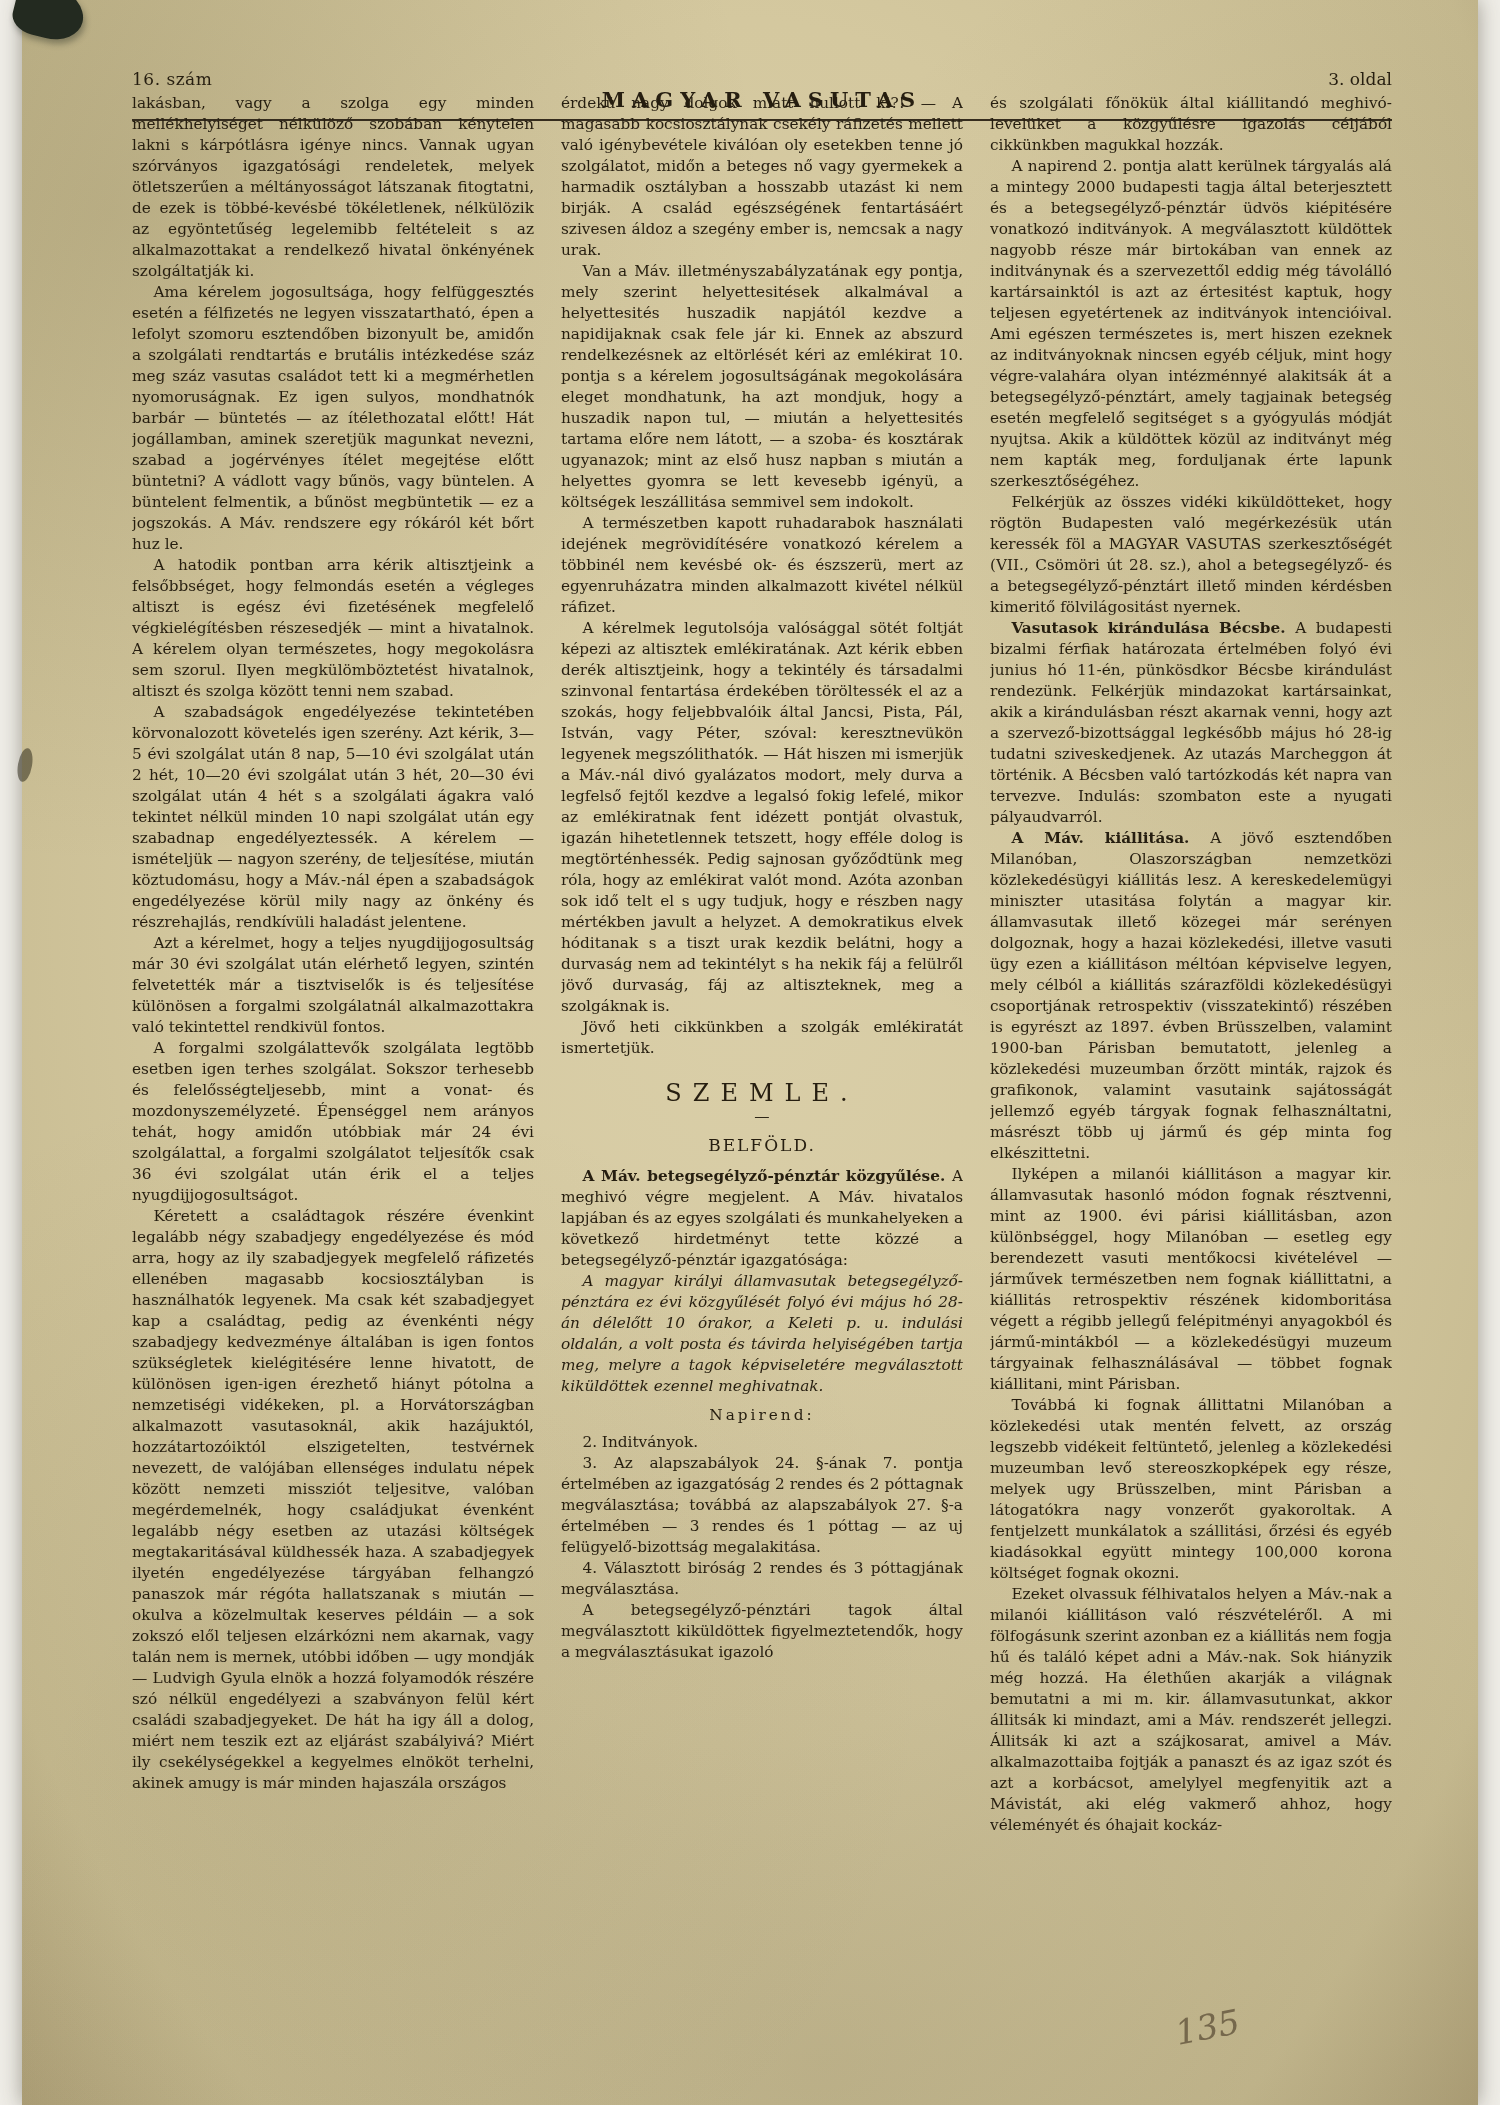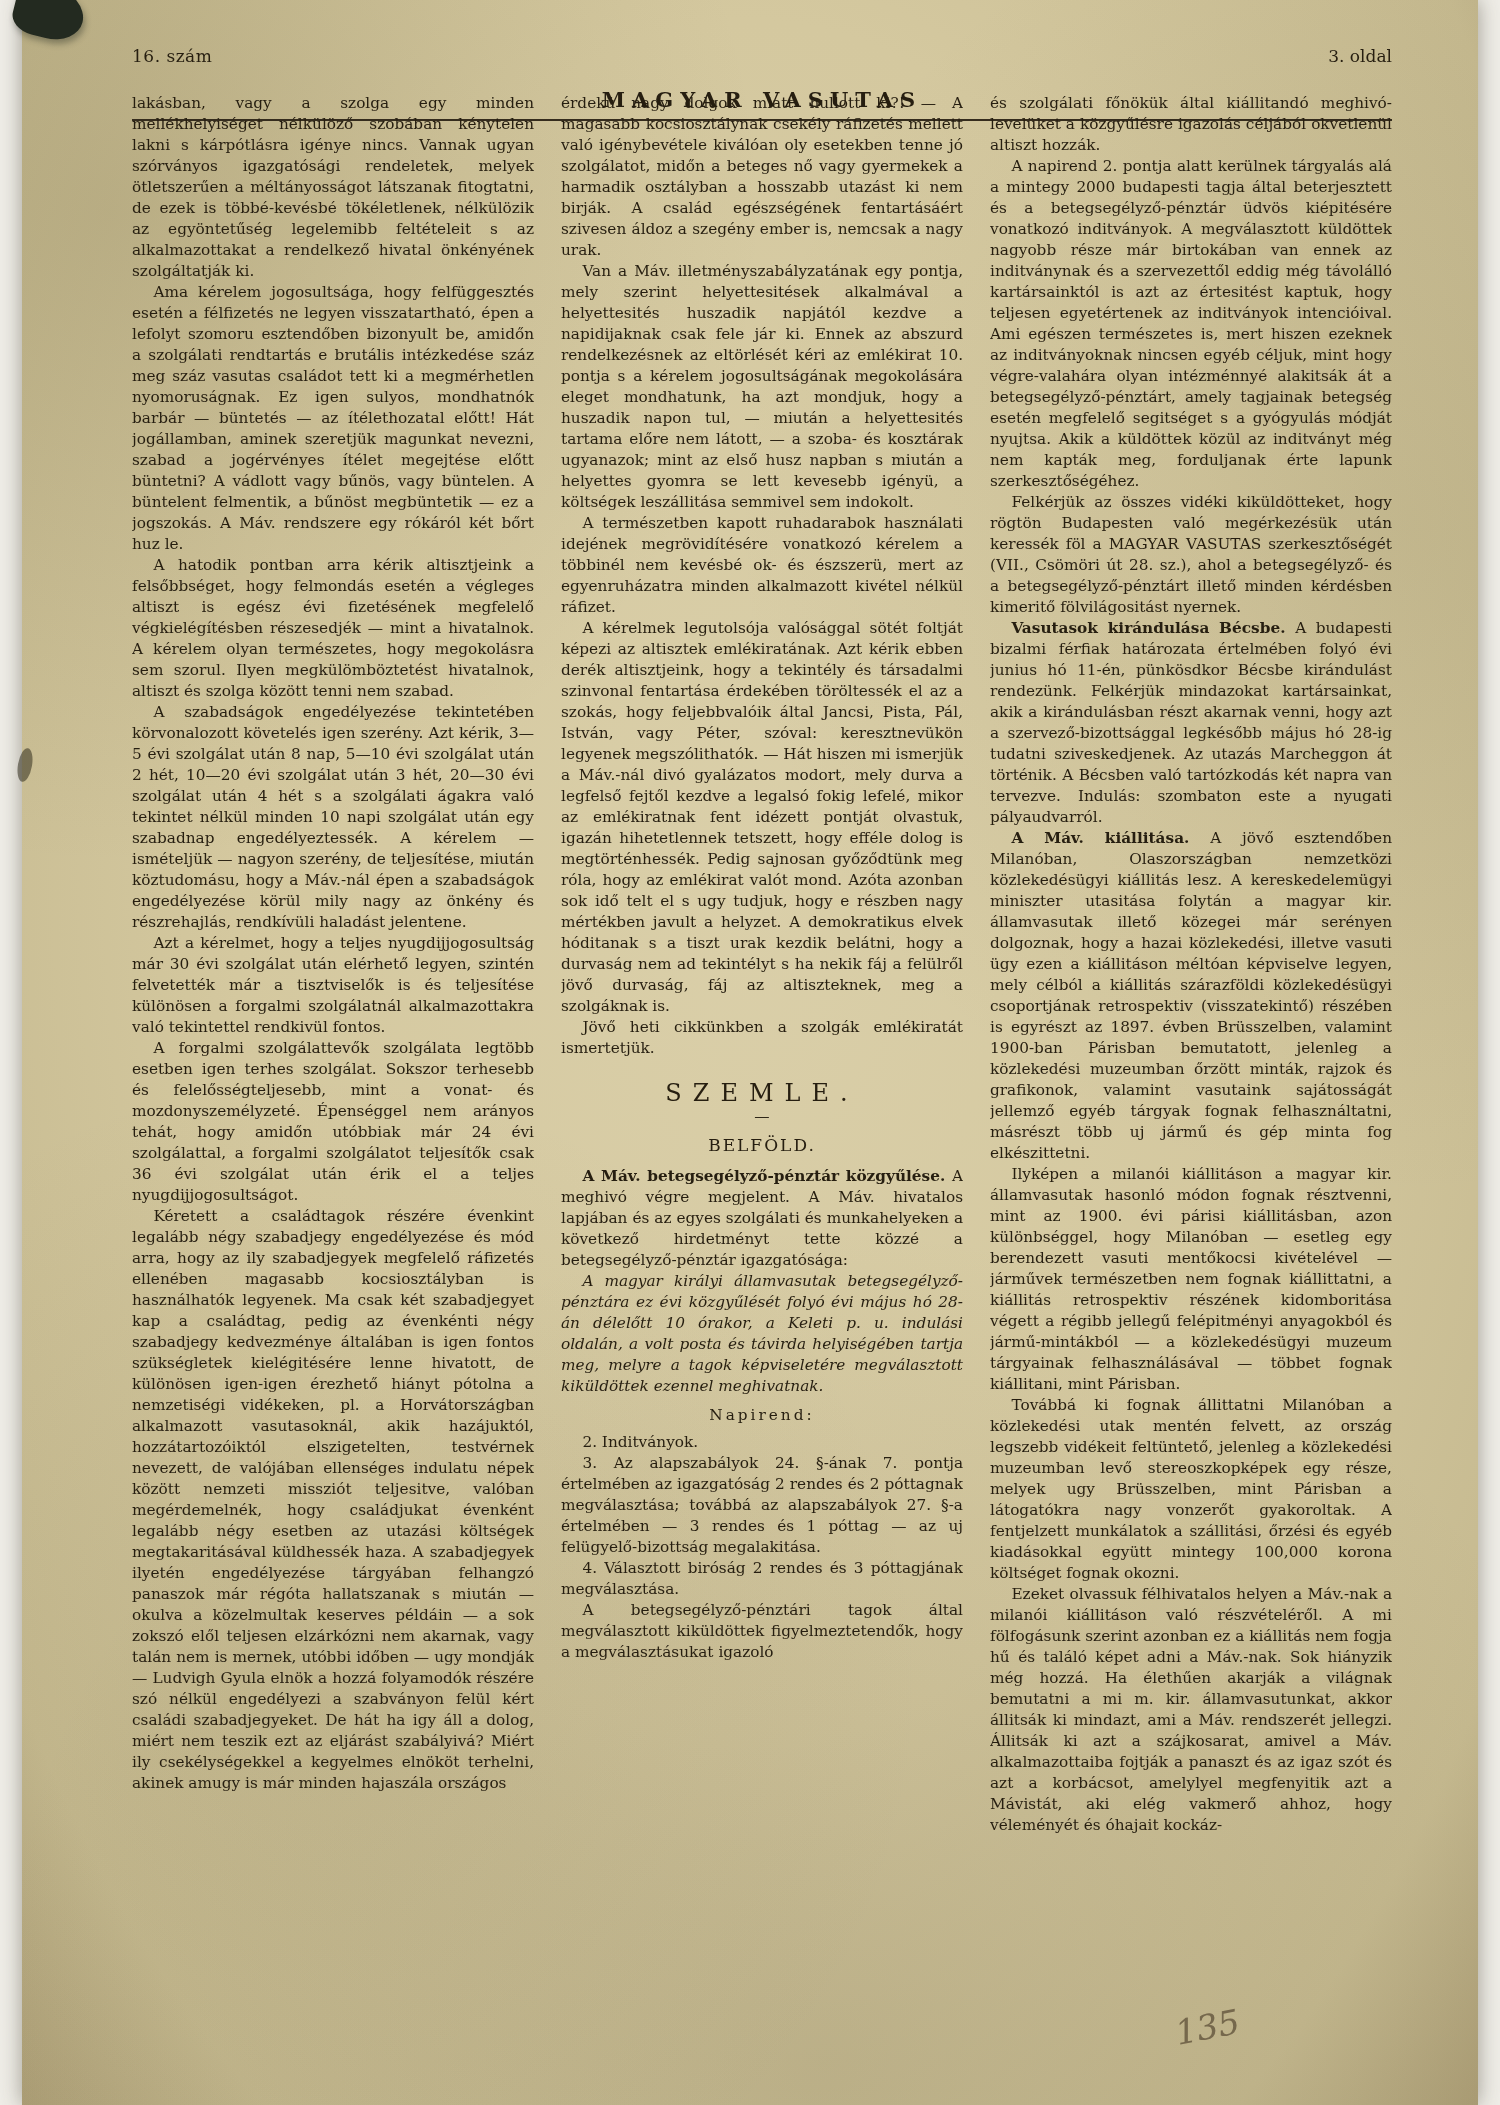--- a/index.html
+++ b/index.html
@@ -26,21 +26,21 @@
     border-radius:20% 65% 55% 40%;
     box-shadow:3px 4px 6px rgba(40,45,35,.4);
   }
   .edge-smudge {
     position:absolute; left:-4px; top:748px; width:14px; height:34px;
     background:rgba(50,45,30,.55); border-radius:50%;
     transform:rotate(10deg);
   }
   .header {
     position:absolute; top:46px; left:110px; right:86px;
-    display:flex; align-items:flex-start;
+    display:flex; align-items:center;
     border-bottom:2px solid #352c1d; padding-bottom:7px;
   }
   .issue  { width:220px; font-size:17px; letter-spacing:.5px; }
   .title  { flex:1; text-align:center; font-weight:bold; font-size:21px; letter-spacing:7px;margin-top:41px; }
   .pageno { width:220px; text-align:right; font-size:17px; }
 
   .columns {
     position:absolute; top:93px; left:110px; right:86px; bottom:60px;
     display:flex; gap:27px;
   }
@@ -100,21 +100,21 @@
         <div class="blk h2">BELFÖLD.</div>
         <div class="blk p"><span class="lead">A Máv. betegsegélyző-pénztár közgyűlése. </span>A meghivó végre megjelent. A Máv. hivatalos lapjában és az egyes szolgálati és munkahelyeken a következő hirdetményt tette közzé a betegsegélyző-pénztár igazgatósága:</div>
         <div class="blk it">A magyar királyi államvasutak betegsegélyző-pénztára ez évi közgyűlését folyó évi május hó 28-án délelőtt 10 órakor, a Keleti p. u. indulási oldalán, a volt posta és távirda helyiségében tartja meg, melyre a tagok képviseletére megválasztott kiküldöttek ezennel meghivatnak.</div>
         <div class="blk ctr">Napirend:</div>
         <div class="blk p">2. Inditványok.</div>
         <div class="blk p">3. Az alapszabályok 24. §-ának 7. pontja értelmében az igazgatóság 2 rendes és 2 póttagnak megválasztása; továbbá az alapszabályok 27. §-a értelmében — 3 rendes és 1 póttag — az uj felügyelő-bizottság megalakitása.</div>
         <div class="blk p">4. Választott biróság 2 rendes és 3 póttagjának megválasztása.</div>
         <div class="blk p">A betegsegélyző-pénztári tagok által megválasztott kiküldöttek figyelmeztetendők, hogy a megválasztásukat igazoló</div>
       </div>
     <div class="col">
-        <div class="blk pf">és szolgálati főnökük által kiállitandó meghivó-levelüket a közgyűlésre igazolás céljából okvetlenül altiszt hozzák.</div>
+        <div class="blk pf">és szolgálati főnökük által kiállitandó meghivó-levelüket a közgyűlésre igazolás céljából cikkünkben magukkal hozzák.</div>
         <div class="blk p">A napirend 2. pontja alatt kerülnek tárgyalás alá a mintegy 2000 budapesti tagja által beterjesztett és a betegsegélyző-pénztár üdvös kiépitésére vonatkozó inditványok. A megválasztott küldöttek nagyobb része már birtokában van ennek az inditványnak és a szervezettől eddig még távolálló kartársainktól is azt az értesitést kaptuk, hogy teljesen egyetértenek az inditványok intencióival. Ami egészen természetes is, mert hiszen ezeknek az inditványoknak nincsen egyéb céljuk, mint hogy végre-valahára olyan intézménnyé alakitsák át a betegsegélyző-pénztárt, amely tagjainak betegség esetén megfelelő segitséget s a gyógyulás módját nyujtsa. Akik a küldöttek közül az inditványt még nem kapták meg, forduljanak érte lapunk szerkesztőségéhez.</div>
         <div class="blk p">Felkérjük az összes vidéki kiküldötteket, hogy rögtön Budapesten való megérkezésük után keressék föl a MAGYAR VASUTAS szerkesztőségét (VII., Csömöri út 28. sz.), ahol a betegsegélyző- és a betegsegélyző-pénztárt illető minden kérdésben kimeritő fölvilágositást nyernek.</div>
         <div class="blk p"><span class="lead">Vasutasok kirándulása Bécsbe. </span>A budapesti bizalmi férfiak határozata értelmében folyó évi junius hó 11-én, pünkösdkor Bécsbe kirándulást rendezünk. Felkérjük mindazokat kartársainkat, akik a kirándulásban részt akarnak venni, hogy azt a szervező-bizottsággal legkésőbb május hó 28-ig tudatni sziveskedjenek. Az utazás Marcheggon át történik. A Bécsben való tartózkodás két napra van tervezve. Indulás: szombaton este a nyugati pályaudvarról.</div>
         <div class="blk p"><span class="lead">A Máv. kiállitása. </span>A jövő esztendőben Milanóban, Olaszországban nemzetközi közlekedésügyi kiállitás lesz. A kereskedelemügyi miniszter utasitása folytán a magyar kir. államvasutak illető közegei már serényen dolgoznak, hogy a hazai közlekedési, illetve vasuti ügy ezen a kiállitáson méltóan képviselve legyen, mely célból a kiállitás szárazföldi közlekedésügyi csoportjának retrospektiv (visszatekintő) részében is egyrészt az 1897. évben Brüsszelben, valamint 1900-ban Párisban bemutatott, jelenleg a közlekedési muzeumban őrzött minták, rajzok és grafikonok, valamint vasutaink sajátosságát jellemző egyéb tárgyak fognak felhasználtatni, másrészt több uj jármű és gép minta fog elkészittetni.</div>
         <div class="blk p">Ilyképen a milanói kiállitáson a magyar kir. államvasutak hasonló módon fognak résztvenni, mint az 1900. évi párisi kiállitásban, azon különbséggel, hogy Milanóban — esetleg egy berendezett vasuti mentőkocsi kivételével — járművek természetben nem fognak kiállittatni, a kiállitás retrospektiv részének kidomboritása végett a régibb jellegű felépitményi anyagokból és jármű-mintákból — a közlekedésügyi muzeum tárgyainak felhasználásával — többet fognak kiállitani, mint Párisban.</div>
         <div class="blk p">Továbbá ki fognak állittatni Milanóban a közlekedési utak mentén felvett, az ország legszebb vidékeit feltüntető, jelenleg a közlekedési muzeumban levő stereoszkopképek egy része, melyek ugy Brüsszelben, mint Párisban a látogatókra nagy vonzerőt gyakoroltak. A fentjelzett munkálatok a szállitási, őrzési és egyéb kiadásokkal együtt mintegy 100,000 korona költséget fognak okozni.</div>
         <div class="blk p">Ezeket olvassuk félhivatalos helyen a Máv.-nak a milanói kiállitáson való részvételéről. A mi fölfogásunk szerint azonban ez a kiállitás nem fogja hű és találó képet adni a Máv.-nak. Sok hiányzik még hozzá. Ha élethűen akarják a világnak bemutatni a mi m. kir. államvasutunkat, akkor állitsák ki mindazt, ami a Máv. rendszerét jellegzi. Állitsák ki azt a szájkosarat, amivel a Máv. alkalmazottaiba fojtják a panaszt és az igaz szót és azt a korbácsot, amelylyel megfenyitik azt a Mávistát, aki elég vakmerő ahhoz, hogy véleményét és óhajait kockáz-</div>
       </div>
   </div>
 

